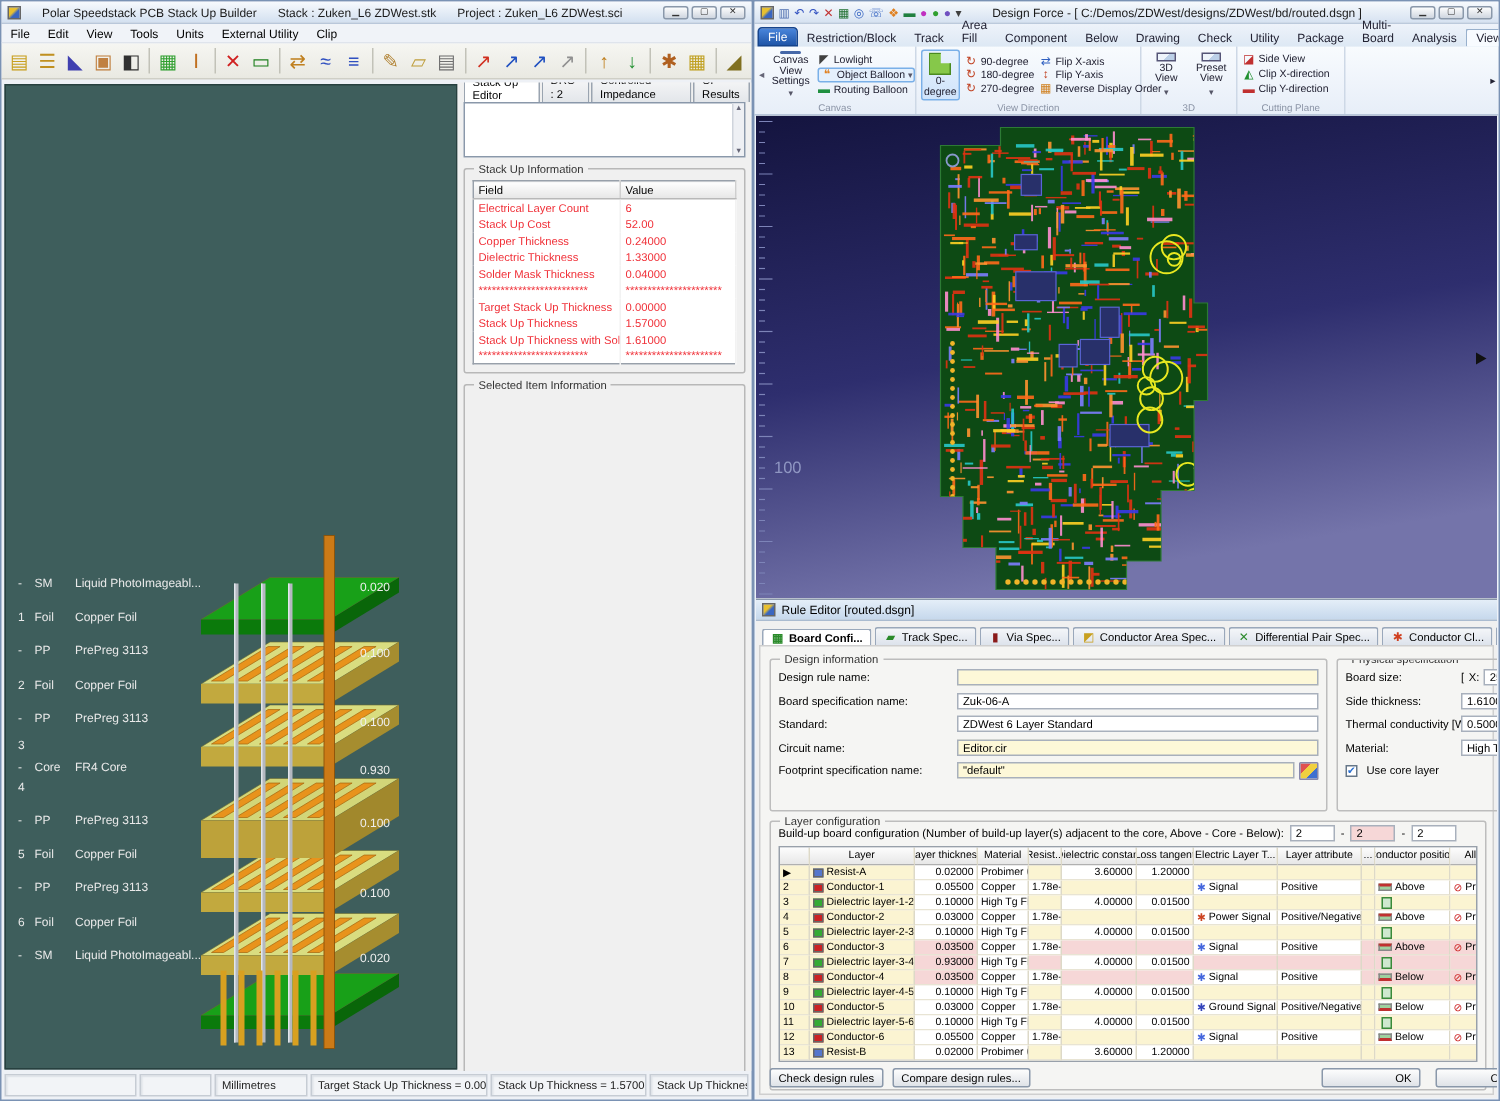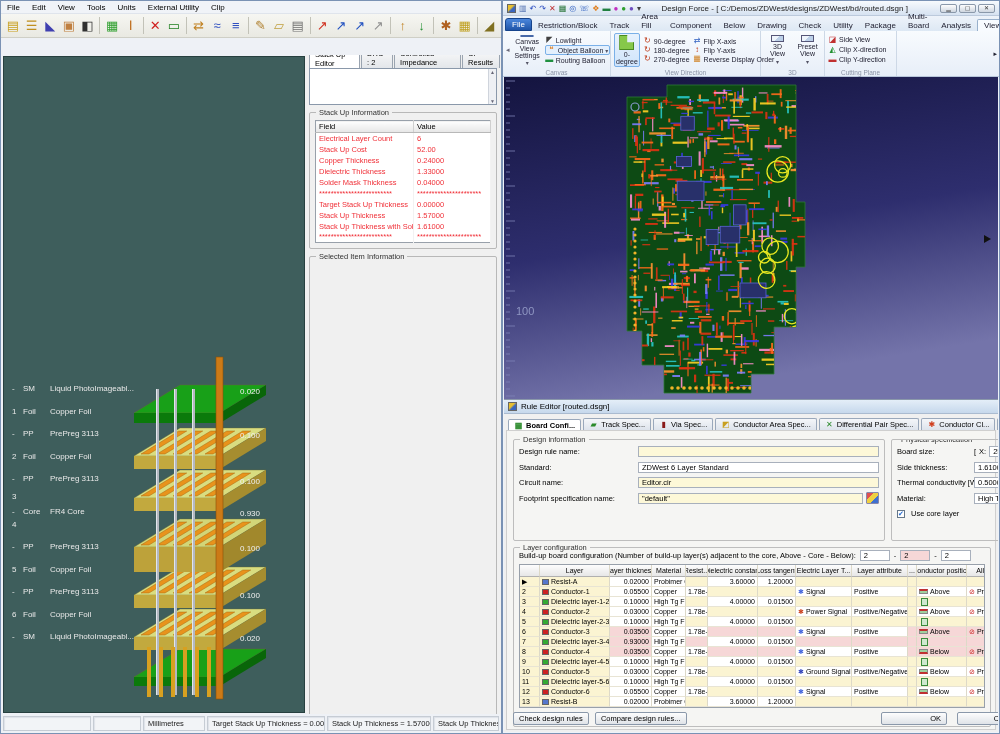--- a/index.html
+++ b/index.html
@@ -87,20 +87,31 @@
   .pos-ic.below{border-bottom:2px solid #c03030}
   .diel-mark{display:inline-block;width:7px;height:8px;background:#cfe8cf;border:1px solid #3a8a3a;margin-left:2px}
   .re-btns{position:absolute;bottom:3px;left:6px;right:0;height:14px}
   .pbtn{display:inline-block;border:1px solid #8a98aa;border-radius:2px;background:linear-gradient(#fdfdfd,#dfe3e8);padding:1px 5px;margin-right:4px;font-size:7.5px}
   .okbtn{position:absolute;width:66px;text-align:right}
 </style>
 </head>
 <body>
 
 <div class="win" id="lwin">
+  <div class="l-title">
+    <span class="appic"></span>
+    <span>Polar Speedstack PCB Stack Up Builder</span>
+    <span>Stack : Zuken_L6 ZDWest.stk</span>
+    <span>Project : Zuken_L6 ZDWest.sci</span>
+    <span class="winbtns">
+      <span class="wbtn">▁</span>
+      <span class="wbtn">▢</span>
+      <span class="wbtn">✕</span>
+    </span>
+  </div>
   <div class="l-menu" id="l-menu">
       <span>File</span>
       <span>Edit</span>
       <span>View</span>
       <span>Tools</span>
       <span>Units</span>
       <span>External Utility</span>
       <span>Clip</span>
     </div>
   <div class="l-tools" id="l-tools">
@@ -1243,20 +1254,25 @@
     <div class="re-body">
       <div class="fgroup" style="left:6px;top:8px;width:372px;height:102px">
         <span class="gt">Design information</span>
         <div id="di-rows" style="padding-top:4px">
             <div class="frow">
      <span class="flab">Design rule name:</span>
      <span class="fld bg-y"></span>
 
    </div>
             <div class="frow">
+     <span class="flab">Board specification name:</span>
+     <span class="fld bg-w">Zuk-06-A</span>
+
+   </div>
+            <div class="frow">
      <span class="flab">Standard:</span>
      <span class="fld bg-w">ZDWest 6 Layer Standard</span>
 
    </div>
             <div class="frow">
      <span class="flab">Circuit name:</span>
      <span class="fld bg-y">Editor.cir</span>
 
    </div>
             <div class="frow">

